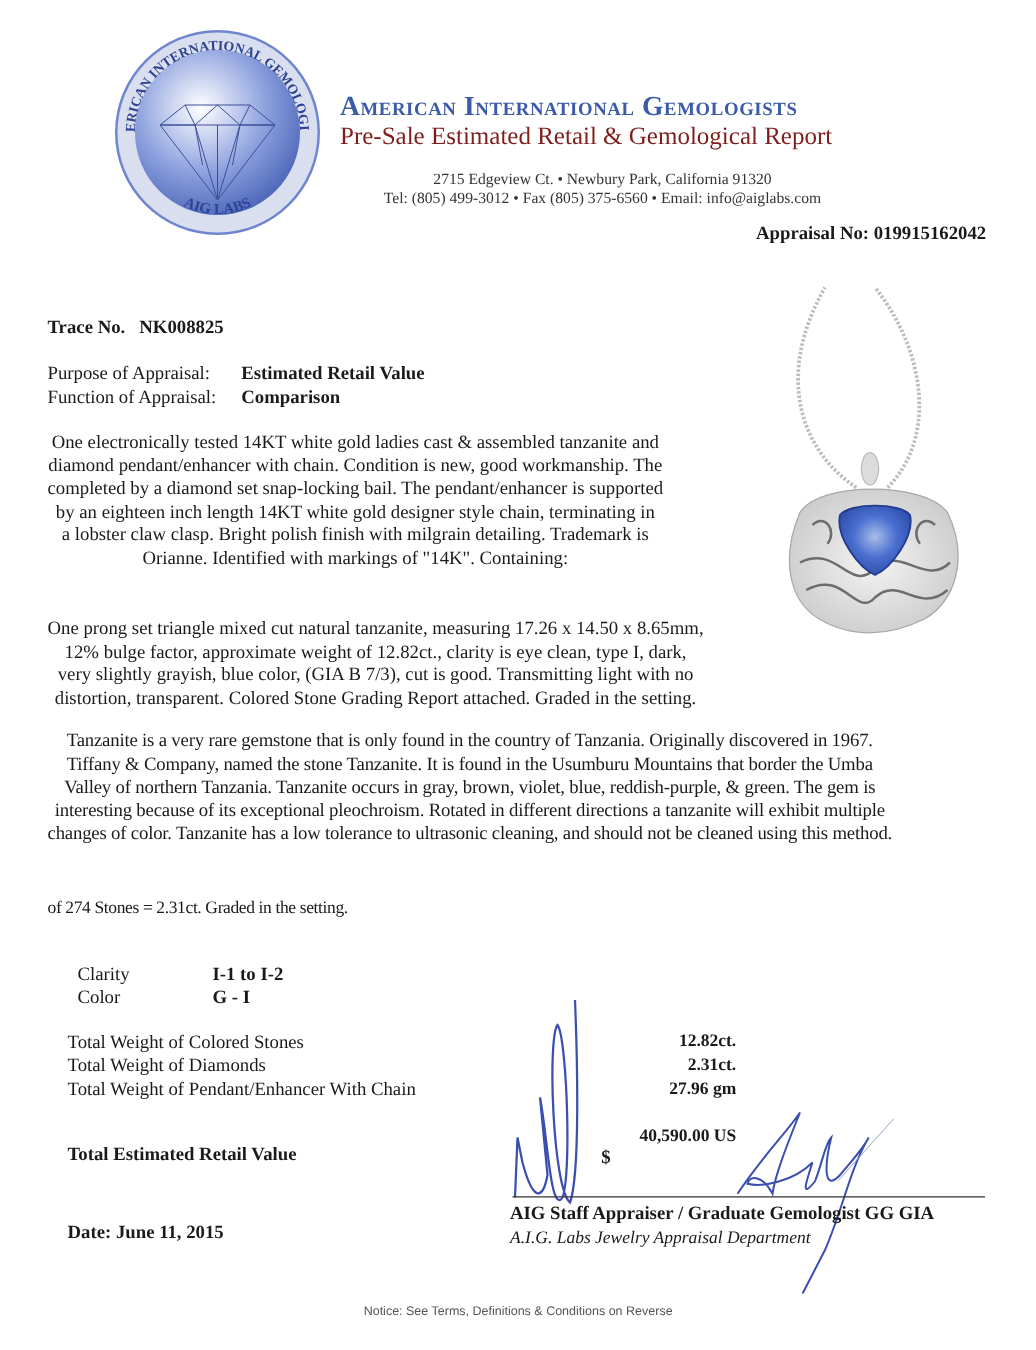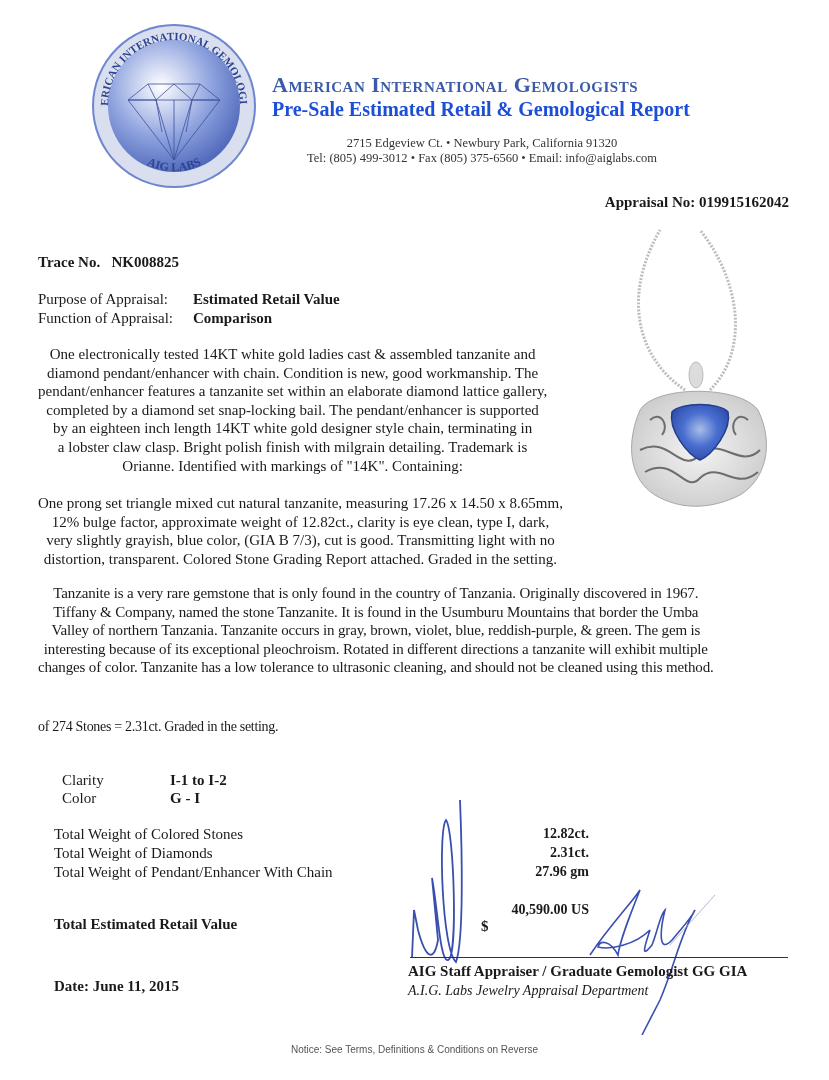--- a/index.html
+++ b/index.html
@@ -2,23 +2,23 @@
 <html><head>
 <meta charset="utf-8">
 <style>
   html, body { margin: 0; padding: 0; background: #ffffff; }
   body { width: 829px; height: 1080px; position: relative; overflow: hidden;
          font-family: "Liberation Serif", "DejaVu Serif", serif; color: #1a1a1a; }
   .abs { position: absolute; }
   .logo { left: 90px; top: 22px; width: 168px; height: 168px; }
   .hdr-title { left: 272px; top: 72px; font-size: 22px; color: #3b5aa8; font-weight: bold;
                font-variant: small-caps; letter-spacing: 0.5px; white-space: nowrap; }
-  .hdr-sub { left: 272px; top: 98px; font-size: 20px; color: #1d4ed8; font-weight: bold; white-space: nowrap; }
+  .hdr-sub { left: 272px; top: 98px; font-size: 20px; color: #7f1d1d; font-weight: normal; white-space: nowrap; }
   .hdr-addr { left: 272px; width: 420px; text-align: center; font-size: 12.5px; color: #333; white-space: nowrap; }
-  .appraisal { right: 40px; top: 194px; font-size: 15px; font-weight: bold; white-space: nowrap; }
+  .appraisal { right: 40px; top: 179px; font-size: 15px; font-weight: bold; white-space: nowrap; }
   .trace { left: 38px; top: 254px; font-size: 15px; font-weight: bold; white-space: nowrap; }
   .kv { left: 38px; font-size: 15px; white-space: nowrap; }
   .kv .k { display: inline-block; width: 155px; }
   .kv .v { font-weight: bold; }
   .para { left: 38px; font-size: 15px; line-height: 18.6px; white-space: nowrap; text-align: center; }
   .para div { white-space: nowrap; }
   .row { left: 54px; font-size: 15px; white-space: nowrap; }
   .grade-k { left: 62px; font-size: 15px; }
   .grade-v { left: 170px; font-size: 15px; font-weight: bold; }
   .rv { right: 240px; font-size: 14px; font-weight: bold; text-align: right; white-space: nowrap; }
@@ -101,21 +101,20 @@
   <path d="M 40 240 C 70 225, 80 265, 100 245 C 120 225, 140 260, 160 240" stroke="#6d6d6d" stroke-width="2" fill="none"></path>
   <path d="M 45 262 C 75 245, 85 285, 100 268 C 120 250, 135 282, 158 262" stroke="#6d6d6d" stroke-width="2" fill="none"></path>
   <path d="M 50 210 C 60 200, 70 215, 62 225" stroke="#6d6d6d" stroke-width="2" fill="none"></path>
   <path d="M 148 210 C 138 200, 128 215, 136 225" stroke="#6d6d6d" stroke-width="2" fill="none"></path>
   <path d="M 72 202 C 80 192, 120 192, 128 202 C 132 220, 112 245, 100 250 C 88 245, 68 220, 72 202 Z" fill="url(#gem)" stroke="#233d8f" stroke-width="1.5"></path>
 </svg>
 
 <div class="abs para" style="top:345px">
   <div>One electronically tested 14KT white gold ladies cast &amp; assembled tanzanite and</div>
   <div>diamond pendant/enhancer with chain. Condition is new, good workmanship.  The</div>
-  <div>pendant/enhancer features a tanzanite set within an elaborate diamond lattice gallery,</div>
   <div>completed by a diamond set snap-locking bail. The pendant/enhancer is supported</div>
   <div>by an eighteen inch length 14KT white gold designer style chain, terminating in</div>
   <div>a lobster claw clasp. Bright polish finish with milgrain detailing.  Trademark is</div>
   <div>Orianne.  Identified with markings of "14K".  Containing:</div>
 </div>
 
 <div class="abs para" style="top:494px">
   <div>One prong set triangle mixed cut natural tanzanite, measuring 17.26 x 14.50 x 8.65mm,</div>
   <div>12% bulge factor, approximate weight of 12.82ct., clarity is eye clean, type I, dark,</div>
   <div>very slightly grayish, blue color, (GIA B 7/3), cut is good.    Transmitting light with no</div>

